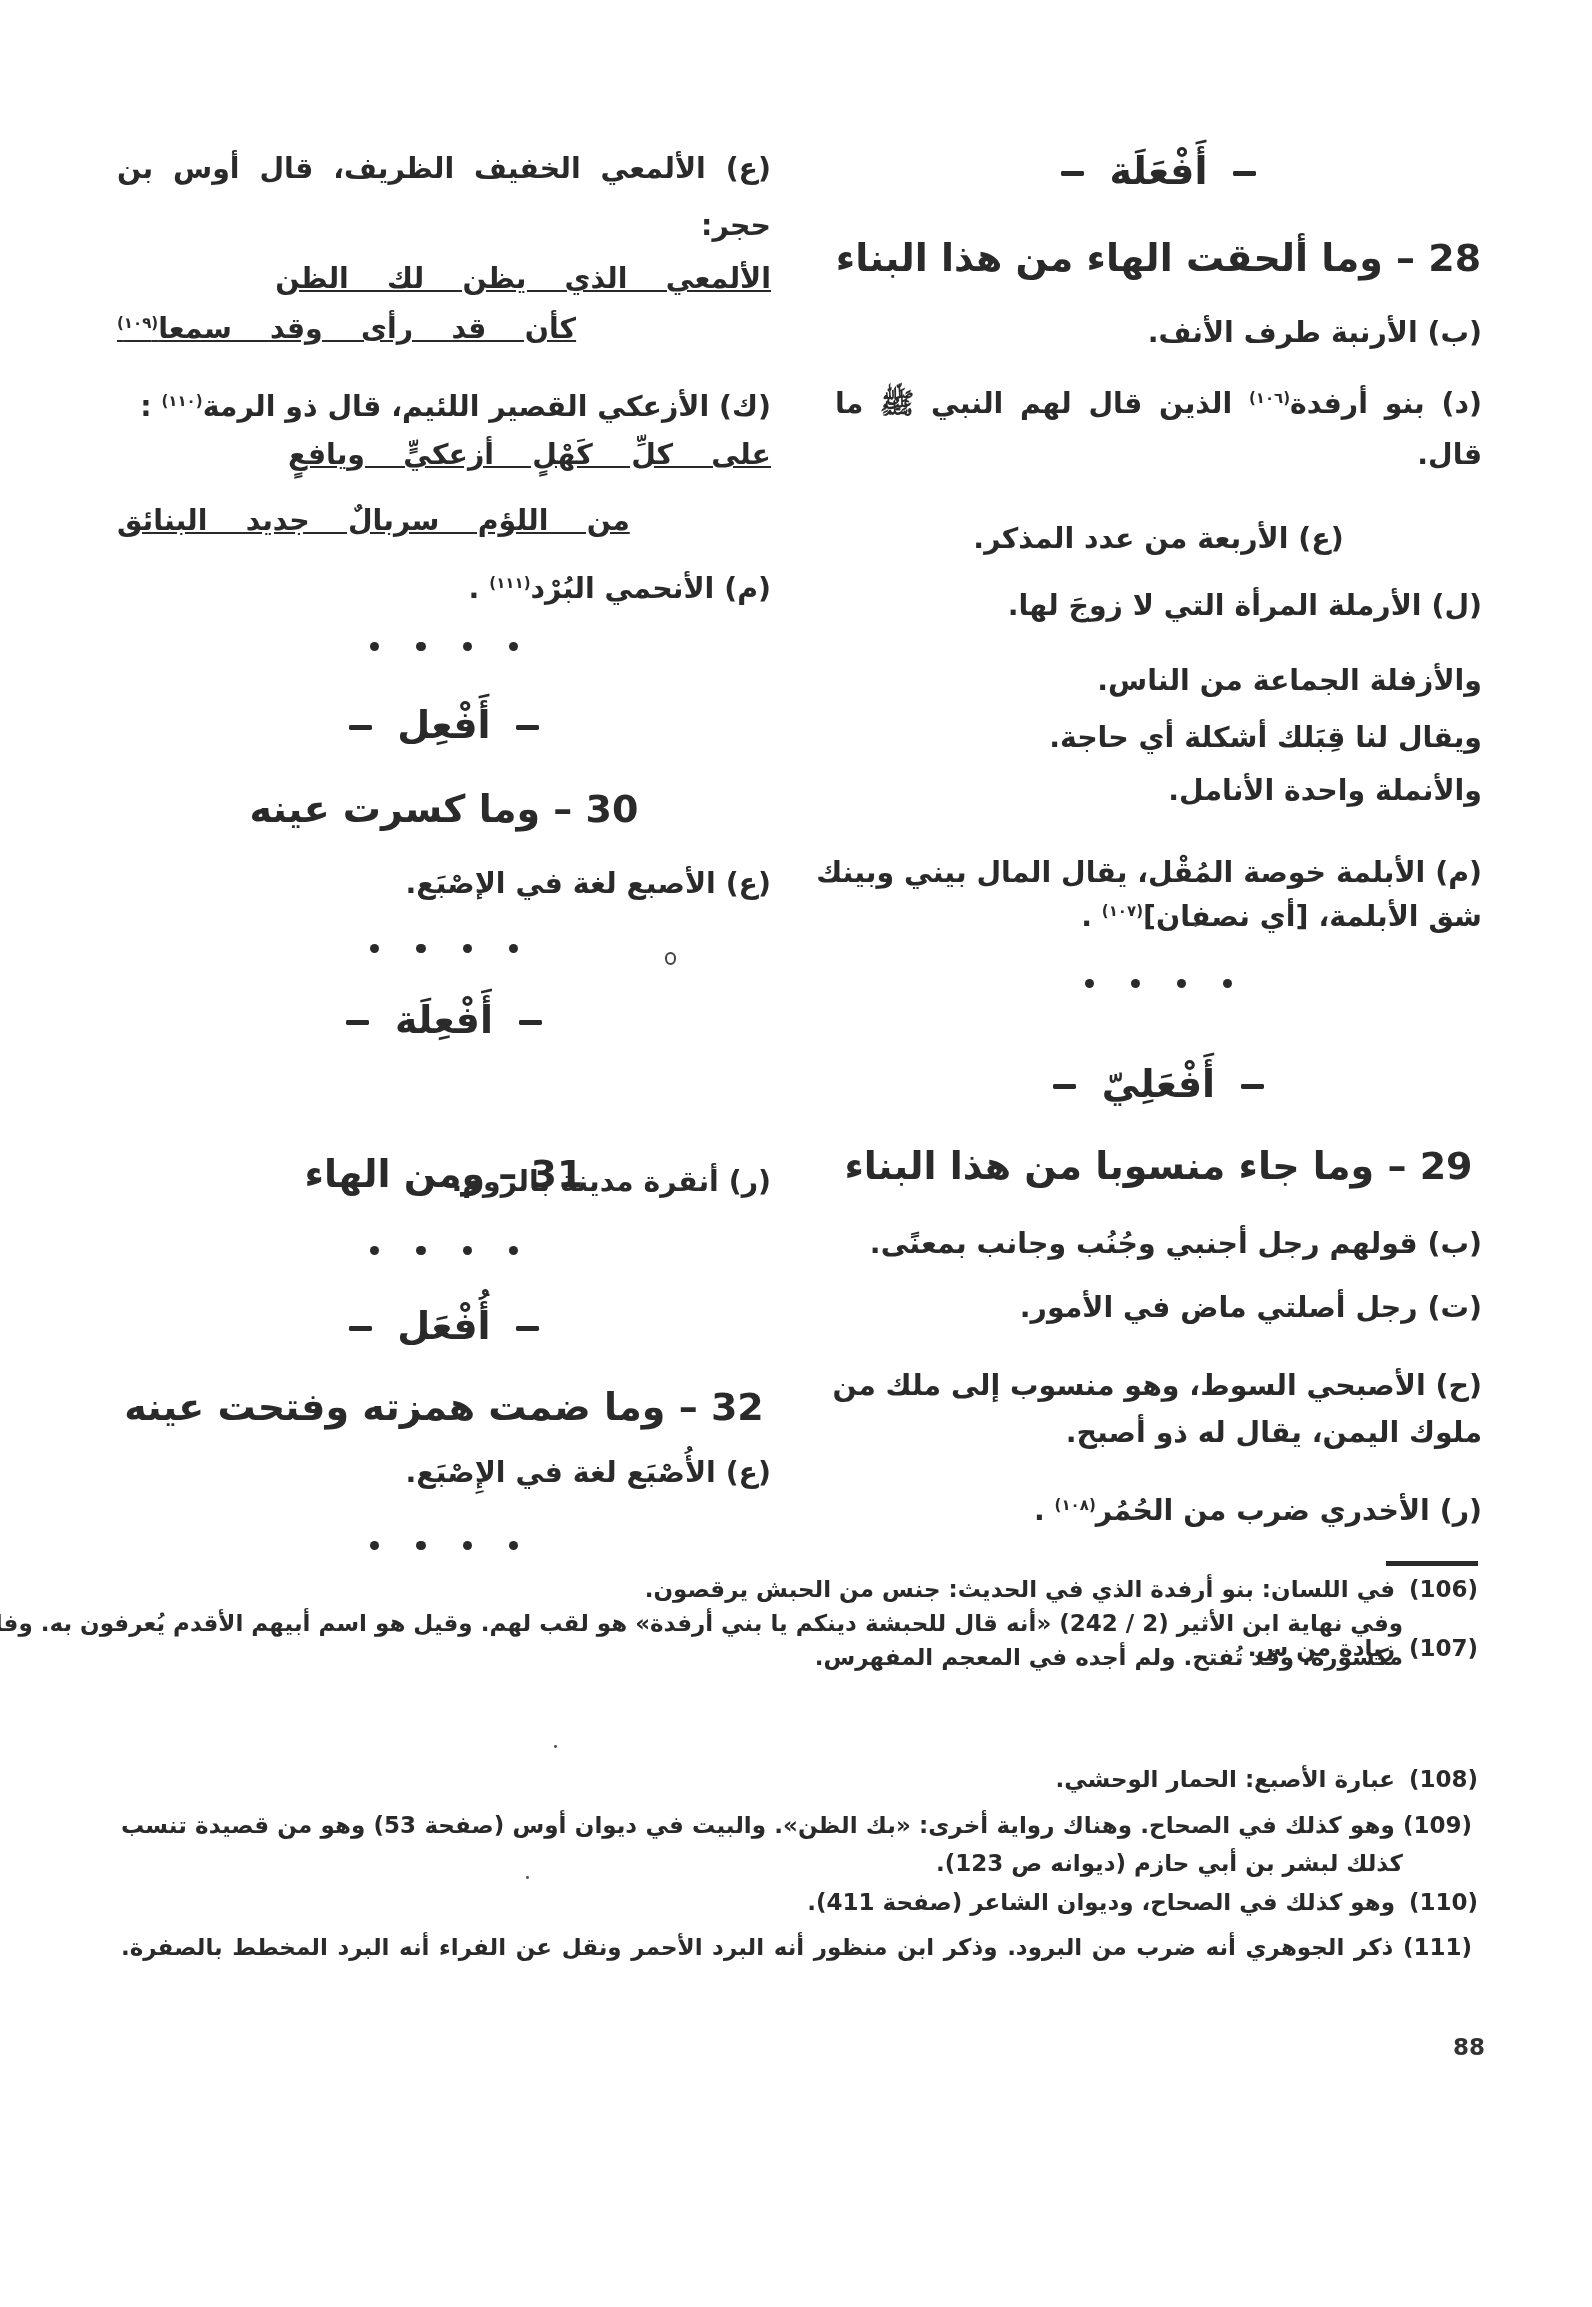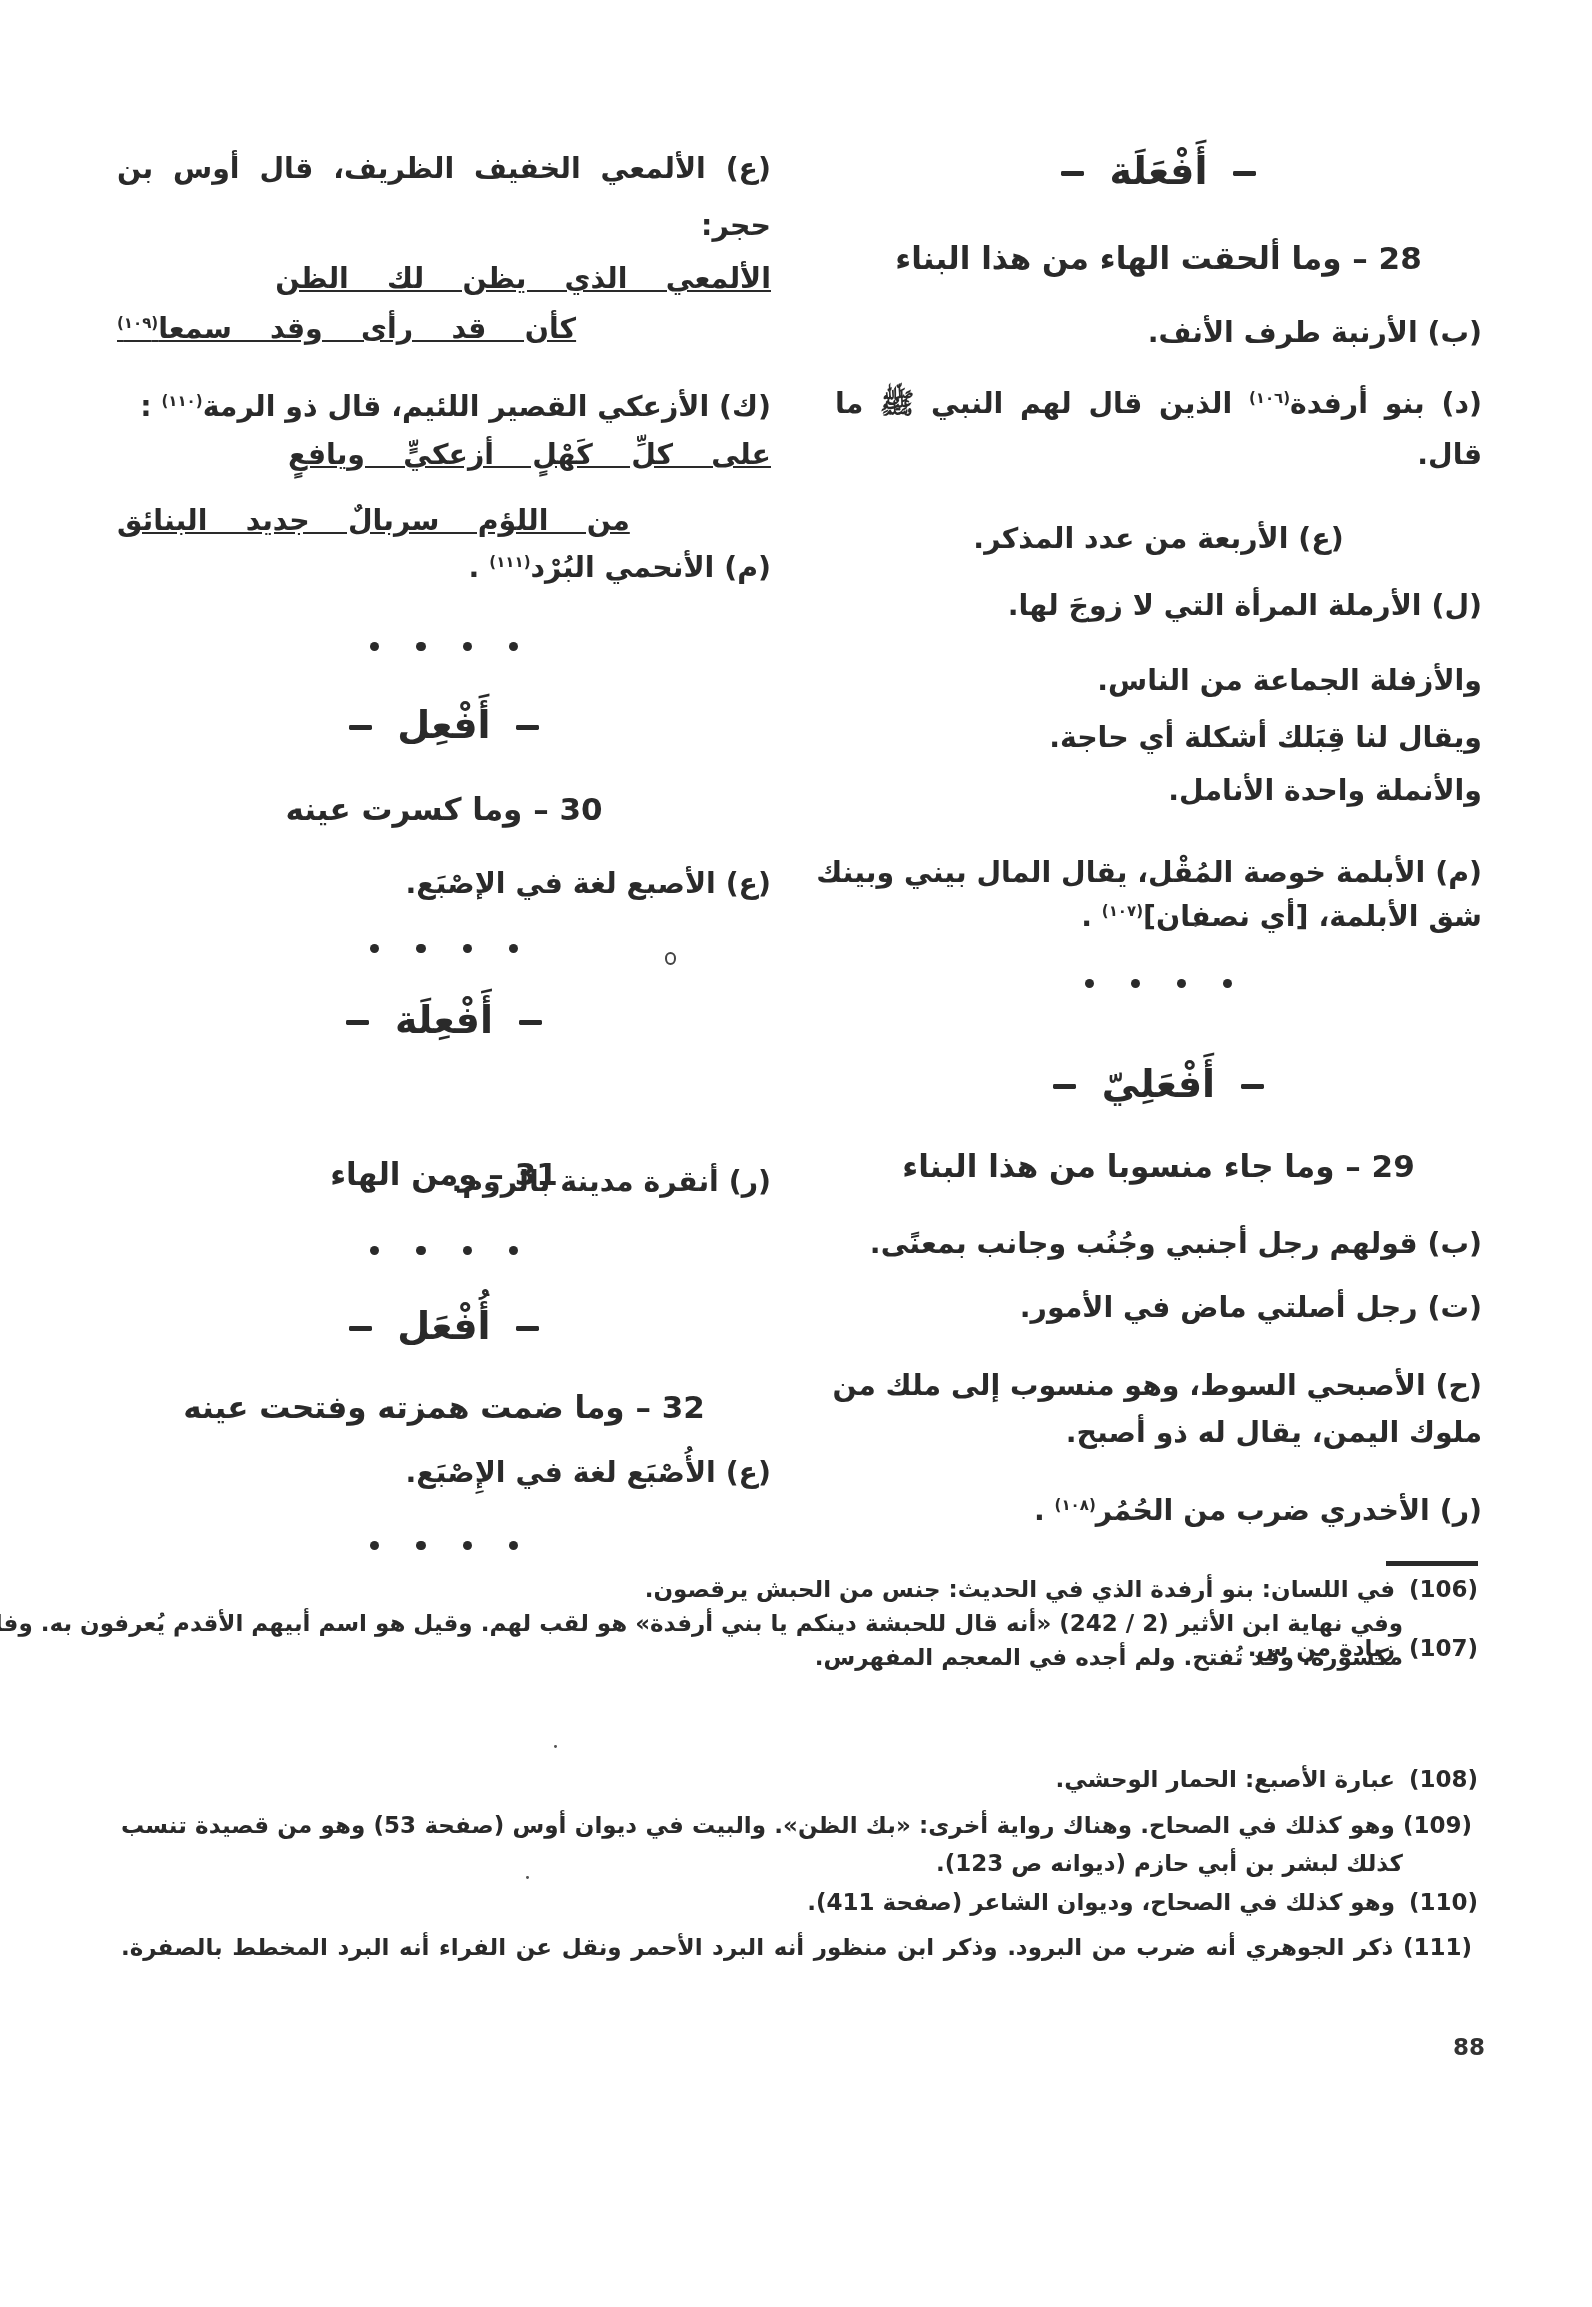--- a/index.html
+++ b/index.html
@@ -9,21 +9,21 @@
   .col { position: absolute; direction: rtl; }
   .col-right { left: 835px; width: 647px; top: 0; }
   .col-left { left: 117px; width: 654px; top: 0; }
   .ln { position: absolute; right: 0; left: 0; white-space: nowrap; font-weight: bold;
         font-size: 28.4px; line-height: 40px; text-align: right; }
   .ln.center { text-align: center; }
   .ln.justify { text-align: justify; text-align-last: justify; }
   .head { font-size: 38px; line-height: 50px; text-align: center; }
   .head .dash { display: inline-block; width: 23px; height: 4.3px; background: #2a2a2a;
                 vertical-align: middle; margin: 0 25.6px; border-radius: 1.4px; }
-  .num-head { font-size: 31px; }
+  .num-head { font-size: 38px; }
   .sup { font-size: 15px; vertical-align: super; line-height: 0; }
   .dots { position: absolute; left: 0; right: 0; text-align: center; direction: ltr; }
   .dots span { display: inline-block; width: 9.2px; height: 9.2px; border-radius: 50%;
                background: #2a2a2a; margin: 0 18.5px; }
   .verse { position: absolute; white-space: nowrap; font-weight: bold; font-size: 28.4px; line-height: 40px;
            direction: rtl; word-spacing: 28.4px; text-decoration: underline; }
   .rule { position: absolute; left: 1386px; top: 1561px; width: 92px; height: 5px; background: #2a2a2a; }
   .fn { position: absolute; left: 121px; width: 1357px; direction: rtl; }
   .fn .row { position: absolute; right: 0; left: 0; white-space: nowrap; font-weight: bold;
              font-size: 23px; line-height: 31px; text-align: right; }
@@ -124,21 +124,21 @@
       <span>كأن قد رأى وقد سمعا</span><span class="sup">(١٠٩)</span>
     </div>
 
     <div class="ln" style="top:387px;">
       <span>(ك)</span> <span>الأزعكي القصير اللئيم، قال ذو الرمة</span><span class="sup">(١١٠)</span> <span>:</span>
     </div>
 
     <div class="verse" style="top:435px; right:0;">على كلِّ كَهْلٍ أزعكيٍّ ويافعٍ</div>
     <div class="verse" style="top:501px; left:0;">من اللؤم سربالٌ جديد البنائق</div>
 
-    <div class="ln" style="top:548px;">
+    <div class="ln" style="top:569px;">
       <span>(م)</span> <span>الأنحمي البُرْد</span><span class="sup">(١١١)</span> <span>.</span>
     </div>
 
     <div class="dots" style="top:640px;"><span></span><span></span><span></span><span></span></div>
 
     <div class="ln head" style="top:700px;">
       <span class="dash"></span><span>أَفْعِل</span><span class="dash"></span>
     </div>
 
     <div class="ln center num-head" style="top:789px;">

